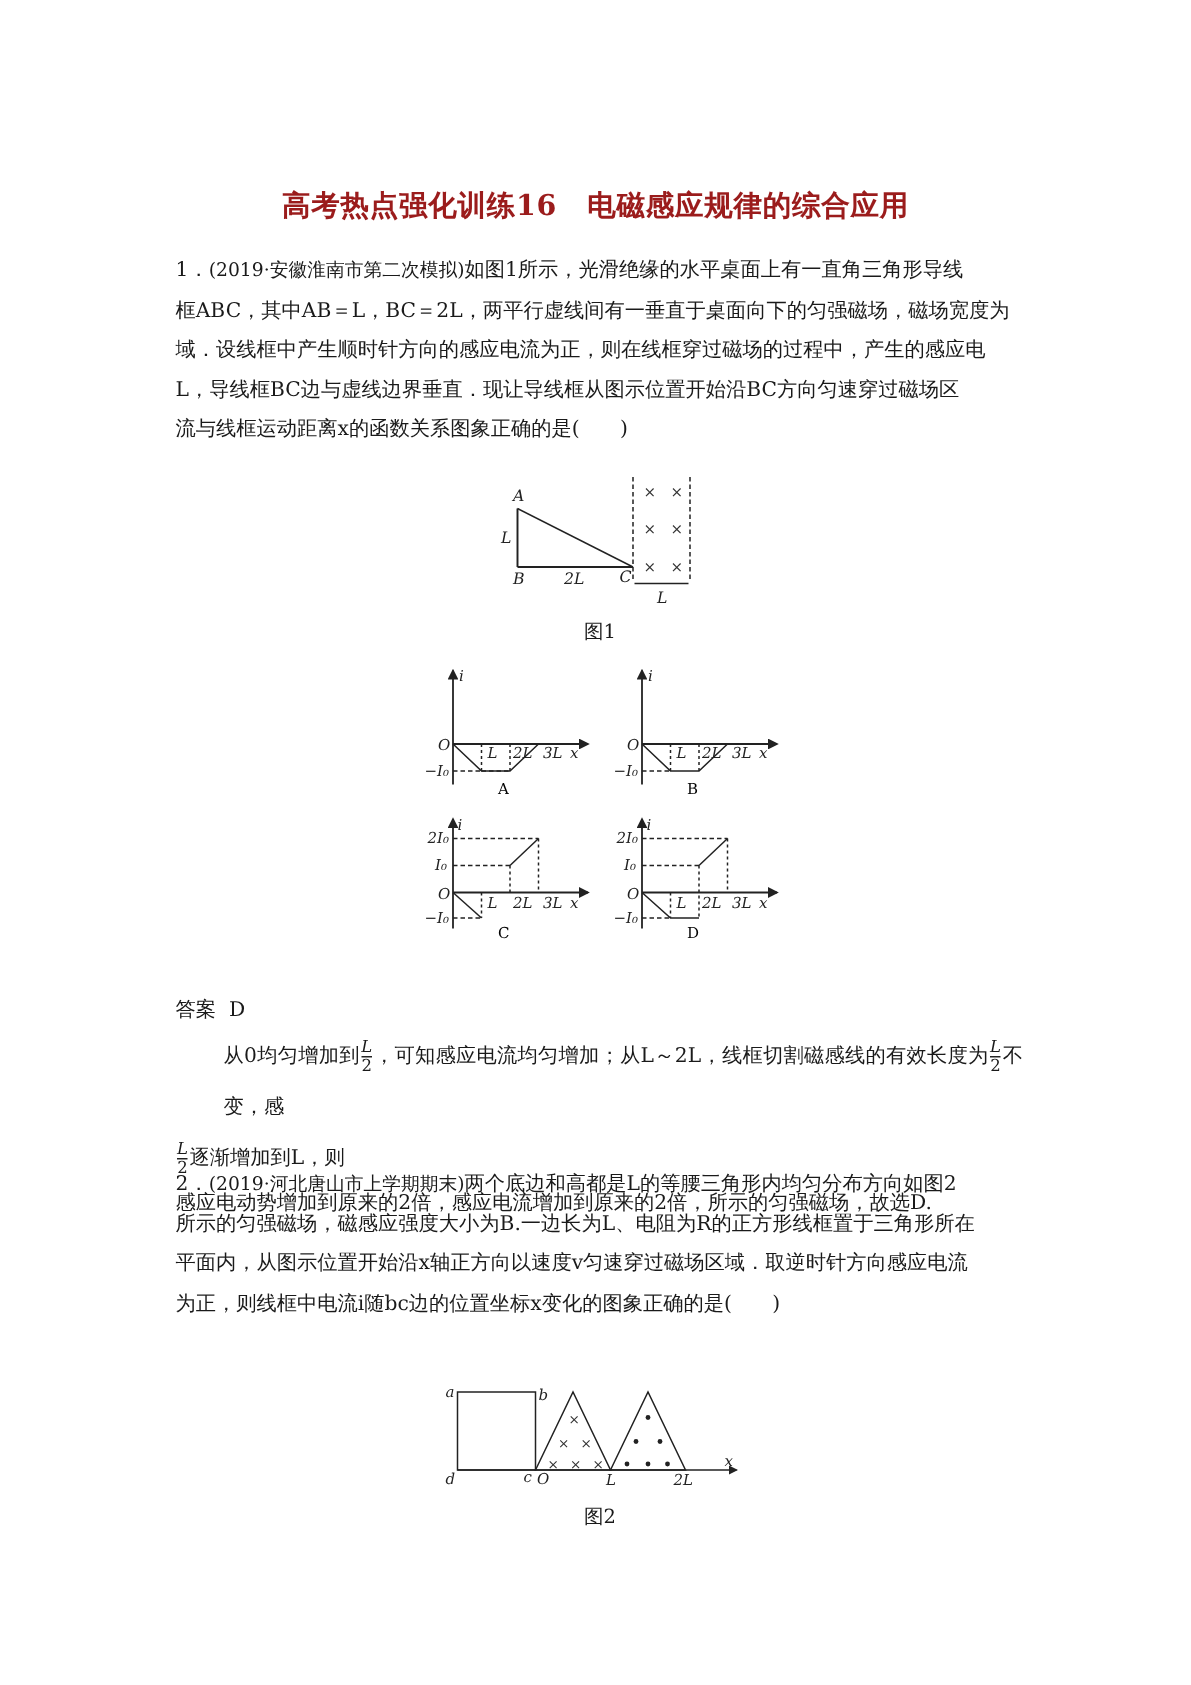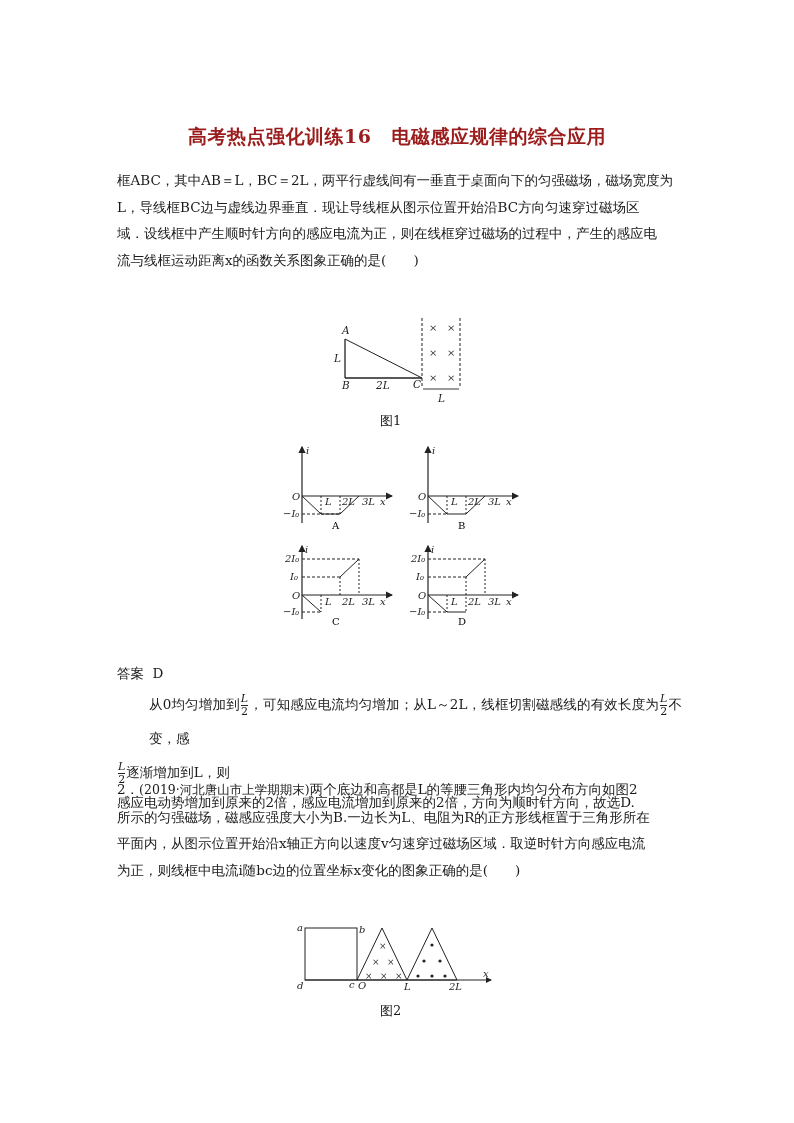--- a/index.html
+++ b/index.html
@@ -4,37 +4,38 @@
 <style>
   html, body { margin:0; padding:0; background:#ffffff; }
   body { width:794px; height:1123px; position:relative; overflow:hidden;
          font-family:"DejaVu Serif", "Liberation Serif", serif; color:#1a1a1a; }
   .title { position:absolute; top:124px; left:0; width:794px; text-align:center;
            font-size:19px; font-weight:bold; color:#9b1c1c; letter-spacing:0.5px; }
   .title .gap { display:inline-block; width:20px; }
   .para { position:absolute; left:117px; width:565px; font-size:13.5px; line-height:26.5px;
           text-align:justify; }
   .fig { position:absolute; }
-  .cap { position:absolute; font-size:13px; }
+  .cap { position:absolute; font-size:13px; text-align:center; }
   .frac { display:inline-block; vertical-align:middle; text-align:center; font-size:11px; line-height:12px; margin:0 1px; }
   .frac span { display:block; }
   .frac .num { border-bottom:1px solid #222; font-style:italic; }
   svg text { font-family:"DejaVu Serif", serif; }
 </style>
 </head>
 <body>
 
 <div class="title">
   <span>高考热点强化训练16</span><span class="gap"></span><span>电磁感应规律的综合应用</span>
 </div>
 
 <div class="para" style="top:167px;">
+  <div><span>1．</span><span style="font-size:12.5px;">(2019·安徽淮南市第二次模拟)</span><span>如图1所示，光滑绝缘的水平桌面上有一直角三角形导线</span></div>
   <div>框ABC，其中AB＝L，BC＝2L，两平行虚线间有一垂直于桌面向下的匀强磁场，磁场宽度为</div>
+  <div>域．设线框中产生顺时针方向的感应电流为正，则在线框穿过磁场的过程中，产生的感应电</div>
   <div>L，导线框BC边与虚线边界垂直．现让导线框从图示位置开始沿BC方向匀速穿过磁场区</div>
-  <div>域．设线框中产生顺时针方向的感应电流为正，则在线框穿过磁场的过程中，产生的感应电</div>
   <div>流与线框运动距离x的函数关系图象正确的是(　　)</div>
 </div>
 
 <svg class="fig" style="left:320px; top:318px;" width="160" height="88">
   <line x1="25" y1="21" x2="25" y2="60" stroke="#222" stroke-width="1.3"></line>
   <line x1="25" y1="60" x2="102" y2="60" stroke="#222" stroke-width="1.3"></line>
   <line x1="25" y1="21" x2="102" y2="60" stroke="#222" stroke-width="1"></line>
   <line x1="102" y1="0" x2="102" y2="70" stroke="#222" stroke-width="1" stroke-dasharray="3,2"></line>
   <line x1="140" y1="0" x2="140" y2="70" stroke="#222" stroke-width="1" stroke-dasharray="3,2"></line>
   <line x1="103" y1="71" x2="139" y2="71" stroke="#222" stroke-width="0.9"></line>
@@ -159,21 +160,21 @@
       <text x="100" y="62">x</text>
     </g>
     <text x="52" y="82" font-size="10">D</text>
   </g>
 </svg>
 
 <div class="para" style="top:660px;">
   <div><span>答案</span>&nbsp;&nbsp;<span>D</span></div>
   <div style="line-height:34px;margin-left:32px;"><span>从0均匀增加到</span><span class="frac"><span class="num">L</span><span>2</span></span><span>，可知感应电流均匀增加；从L～2L，线框切割磁感线的有效长度为</span><span class="frac"><span class="num">L</span><span>2</span></span><span>不变，感</span></div>
   <div style="line-height:34px;"><span class="frac"><span class="num">L</span><span>2</span></span><span>逐渐增加到L，则</span></div>
-  <div>感应电动势增加到原来的2倍，感应电流增加到原来的2倍，方向为顺时针方向，故选D.</div>
+  <div>感应电动势增加到原来的2倍，感应电流增加到原来的2倍，所示的匀强磁场，故选D.</div>
 </div>
 
 <div class="para" style="top:776px;">
   <div><span>2．</span><span style="font-size:12.5px;">(2019·河北唐山市上学期期末)</span><span>两个底边和高都是L的等腰三角形内均匀分布方向如图2</span></div>
   <div>所示的匀强磁场，磁感应强度大小为B.一边长为L、电阻为R的正方形线框置于三角形所在</div>
   <div>平面内，从图示位置开始沿x轴正方向以速度v匀速穿过磁场区域．取逆时针方向感应电流</div>
   <div>为正，则线框中电流i随bc边的位置坐标x变化的图象正确的是(　　)</div>
 </div>
 
 <svg class="fig" style="left:295px; top:920px;" width="200" height="70">

